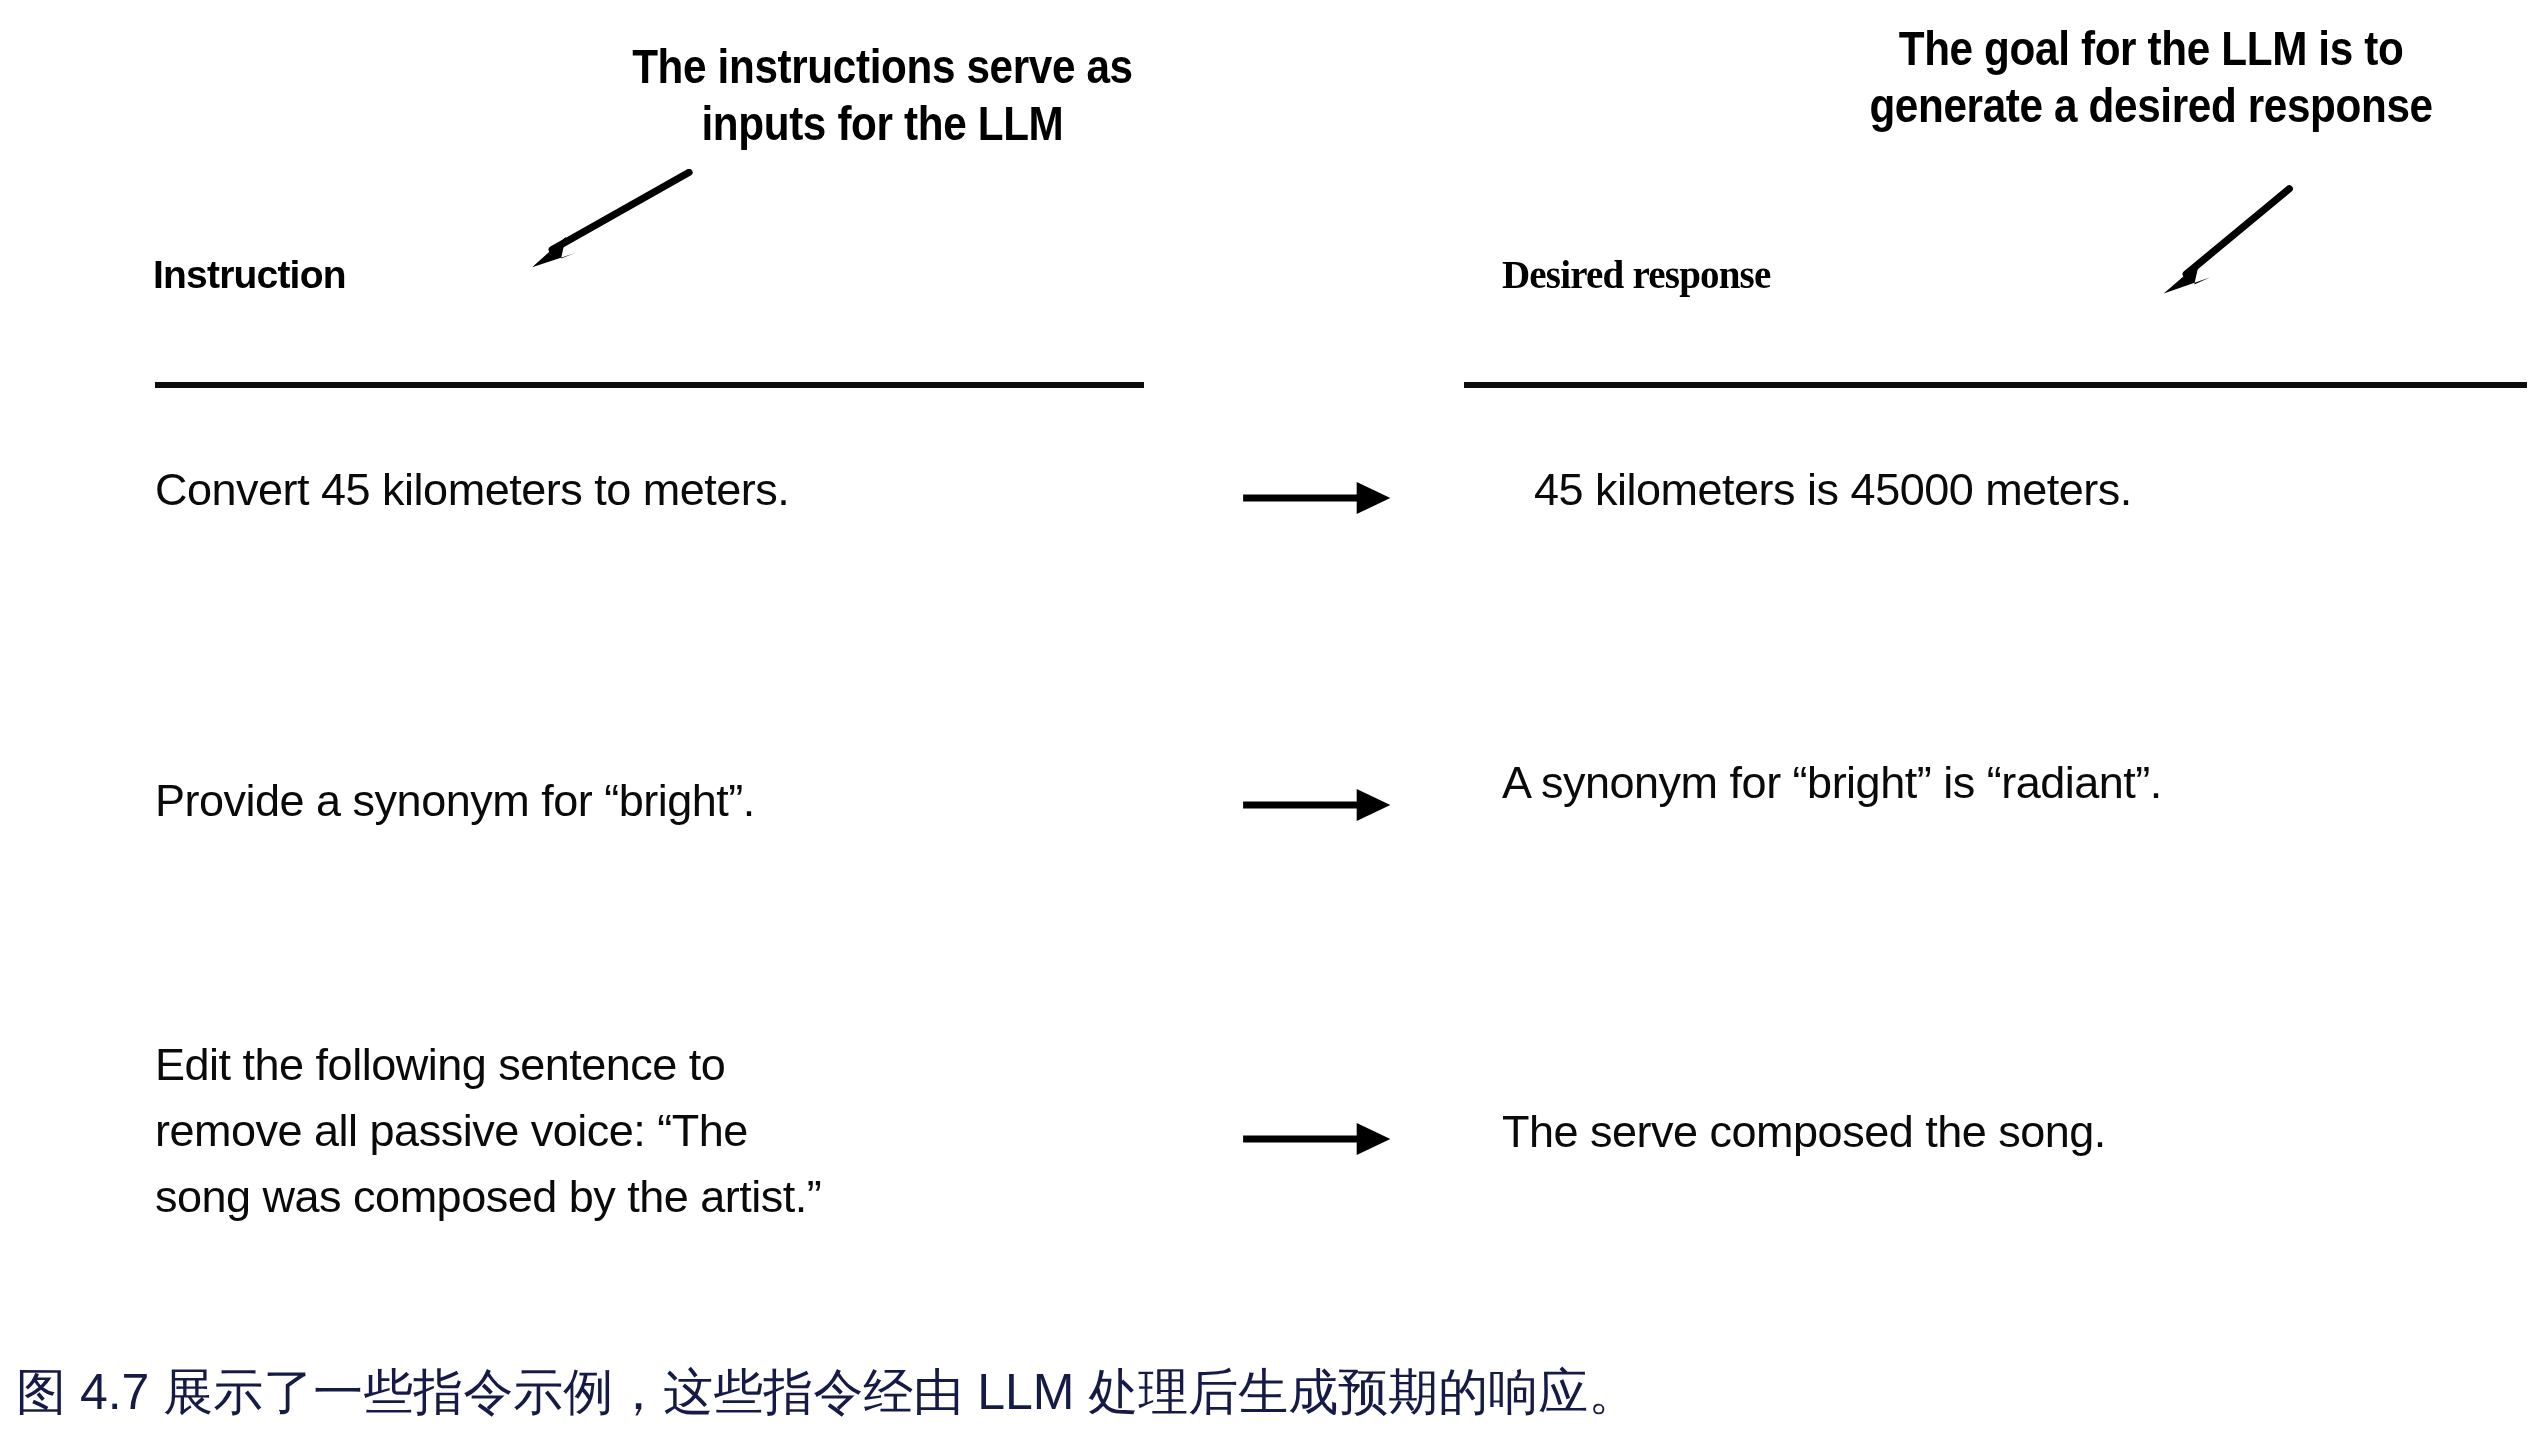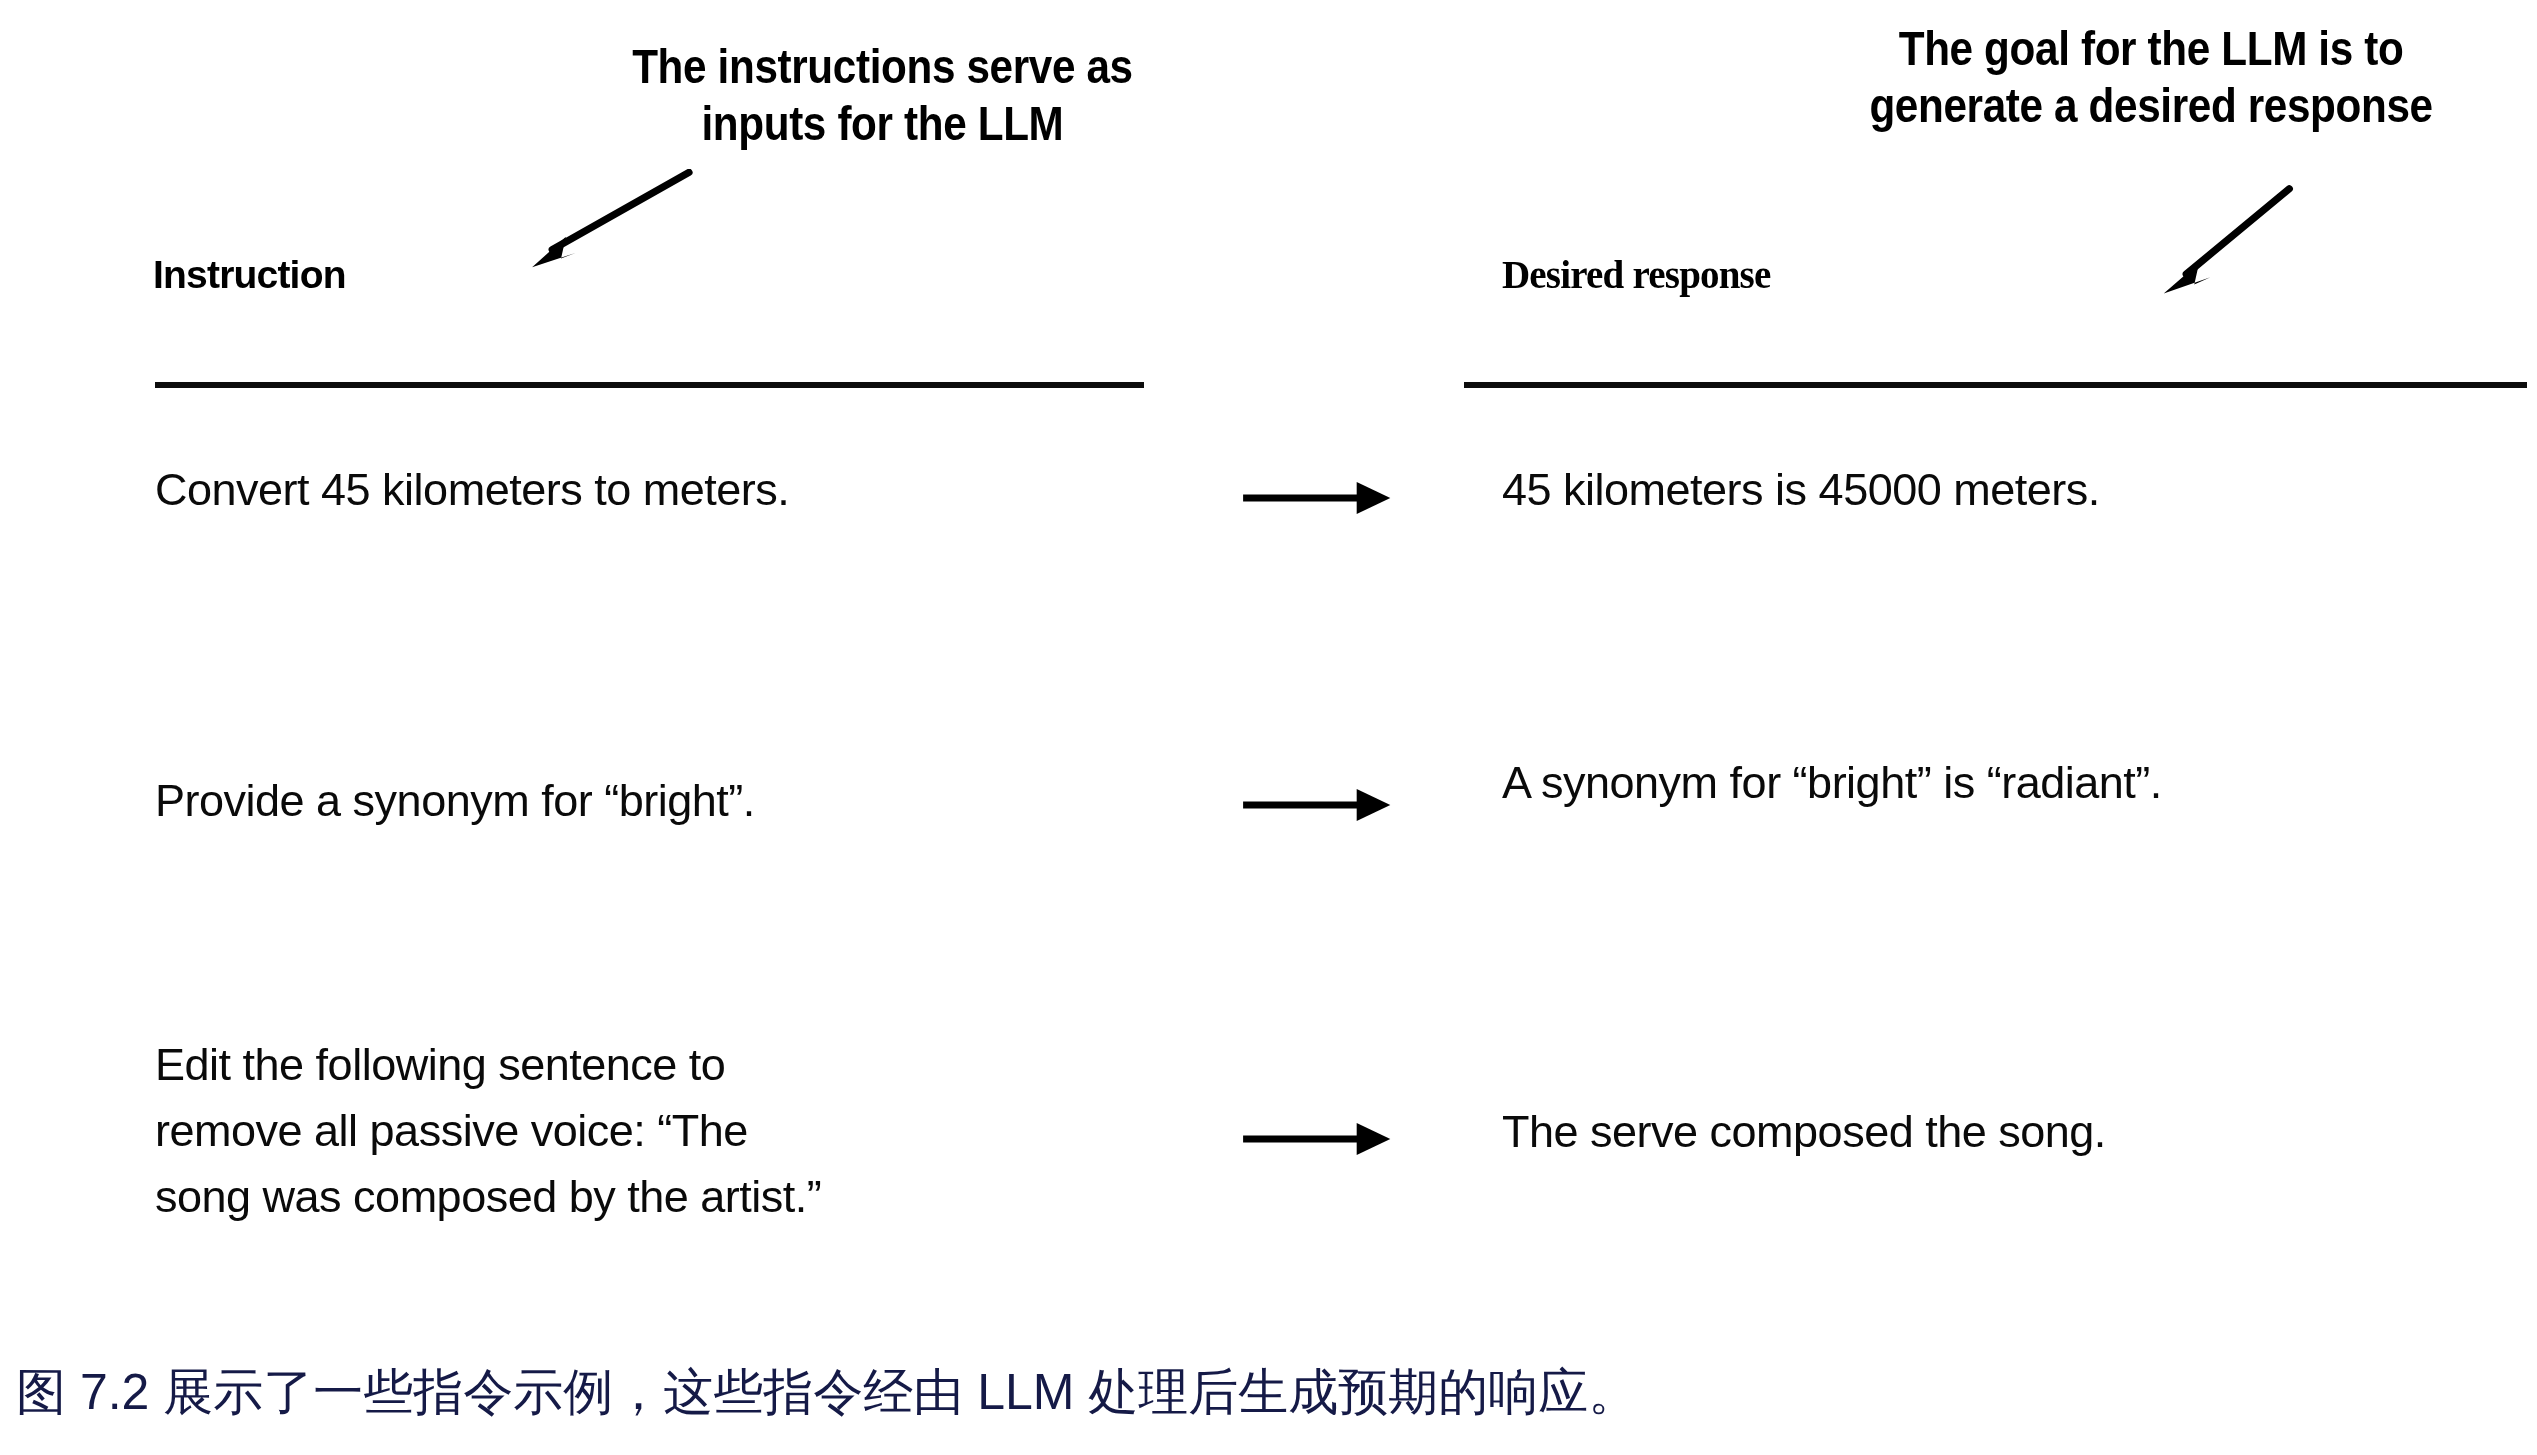--- a/index.html
+++ b/index.html
@@ -77,21 +77,21 @@
     font-size: 45px;
     line-height: 66px;
     color: #0a0a0a;
     letter-spacing: -0.5px;
     white-space: pre-line;
   }
   .cell.left  { left: 155px; }
   .cell.right { left: 1502px; }
 
   #row1-left  { top: 457px; }
-  #row1-right { top: 457px; }
+  #row1-right { top: 457px; margin-left: 32px; }
   #row2-left  { top: 768px; }
   #row2-right { top: 750px; }
   #row3-left  { top: 1032px; }
   #row3-right { top: 1099px; }
 
   
   .flow-arrow {
     position: absolute;
     left: 1241px;
     width: 153px;
@@ -172,16 +172,16 @@
 remove all passive voice: “The
 song was composed by the artist.”</div>
 
   <svg class="flow-arrow" id="arrow-row3" viewBox="0 0 190 60">
     <line x1="2" y1="30" x2="146" y2="30" stroke="#000" stroke-width="9"></line>
     <polygon points="144,10 186,30 144,50" fill="#000"></polygon>
   </svg>
 
   <div class="cell right" id="row3-right">The serve composed the song.</div>
 
-  <div id="caption">图 7.2 展示了一些指令示例，这些指令经由 LLM 处理后生成预期的响应。</div>
+  <div id="caption">图 4.7 展示了一些指令示例，这些指令经由 LLM 处理后生成预期的响应。</div>
 
 </div>
 
 
 </body></html>

